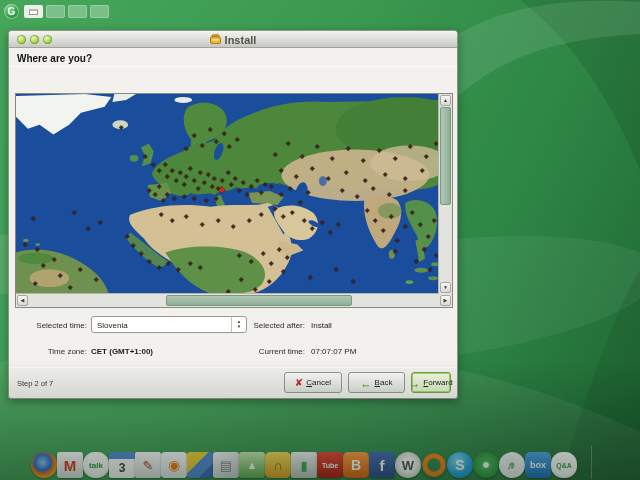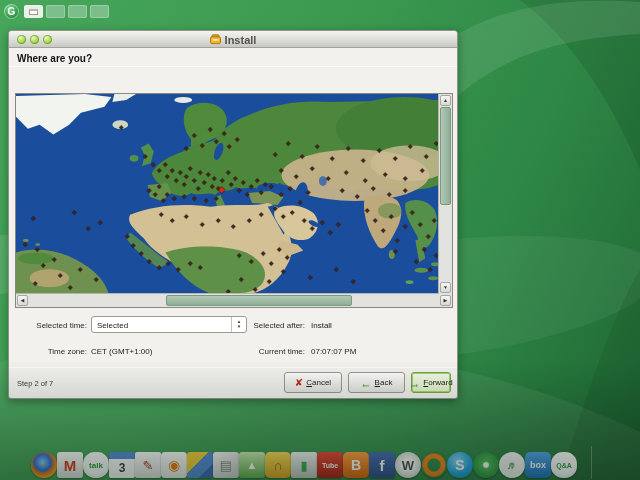--- a/index.html
+++ b/index.html
@@ -79,21 +79,21 @@
   .hscroll .thumb { top:1px; bottom:1px; left:150px; width:186px;
     background:linear-gradient(#b0c8b5,#8fae96); }
 
   
   .fld-label { position:absolute; font-size:8px; color:#2a2a26; text-align:right; }
   .fld-value { position:absolute; font-size:8px; color:#1c1c18; }
   #lbl-city   { left:0;   width:78px;  top:290px; }
   #lbl-region { left:190px; width:106px; top:290px; }
   #val-region { left:302px; top:290px; }
   #lbl-tz     { left:0;   width:78px;  top:316px; }
-  #val-tz     { left:82px;  top:316px; }
+  #val-tz     { left:82px;  top:316px;font-weight:bold; }
   #lbl-time   { left:190px; width:106px; top:316px; }
   #val-time   { left:302px; top:316px; }
 
   #city-combo { position:absolute; left:82px; top:285px; width:156px; height:17px;
     background:#fff; border:1px solid #9a9a92; border-radius:3px; }
   #city-combo .val { position:absolute; left:5px; top:4px; font-size:8px; color:#1c1c18; }
   #combo-spin { position:absolute; right:0; top:0; bottom:0; width:15px;
     border-left:1px solid #c4c4bc; display:flex; flex-direction:column;
     align-items:center; justify-content:center; gap:1px; color:#3a3a34; font-size:4.5px; line-height:1; }
 
@@ -369,21 +369,21 @@
       </div>
       <div class="hscroll">
         <div class="sb-btn left">◀</div>
         <div class="thumb"></div>
         <div class="sb-btn right">▶</div>
       </div>
     </div>
 
     <div class="fld-label" id="lbl-city">Selected time:</div>
     <div id="city-combo">
-      <span class="val">Selected</span>
+      <span class="val">Slovenia</span>
       <span id="combo-spin">
           <span>▲</span>
           <span>▼</span>
         </span>
     </div>
     <div class="fld-label" id="lbl-region">Selected after:</div>
     <div class="fld-value" id="val-region">Install</div>
     <div class="fld-label" id="lbl-tz">Time zone:</div>
     <div class="fld-value" id="val-tz">CET (GMT+1:00)</div>
     <div class="fld-label" id="lbl-time">Current time:</div>

